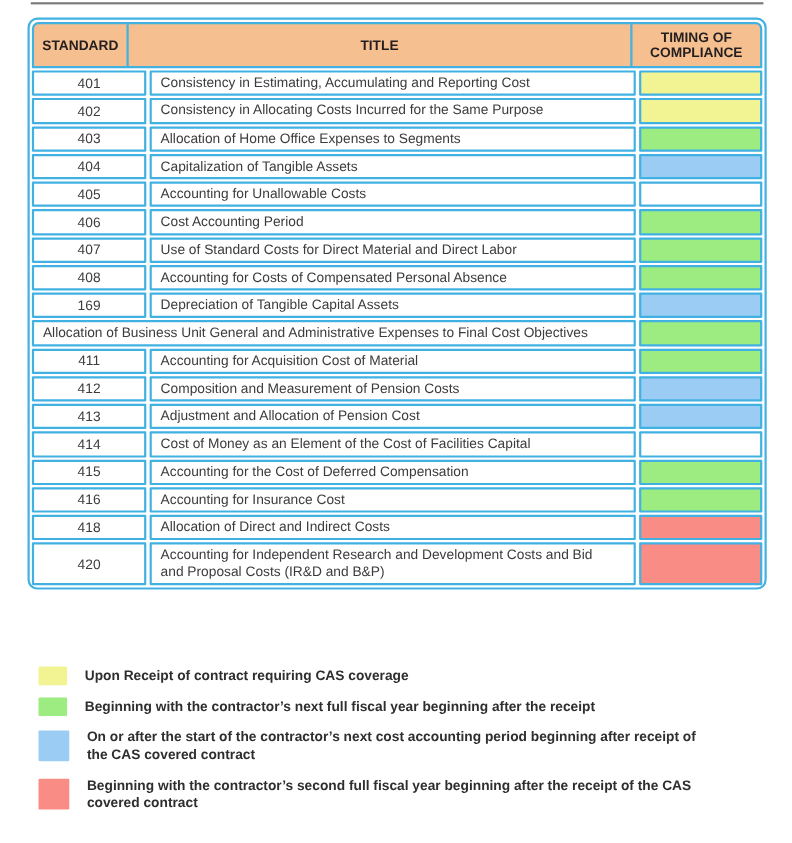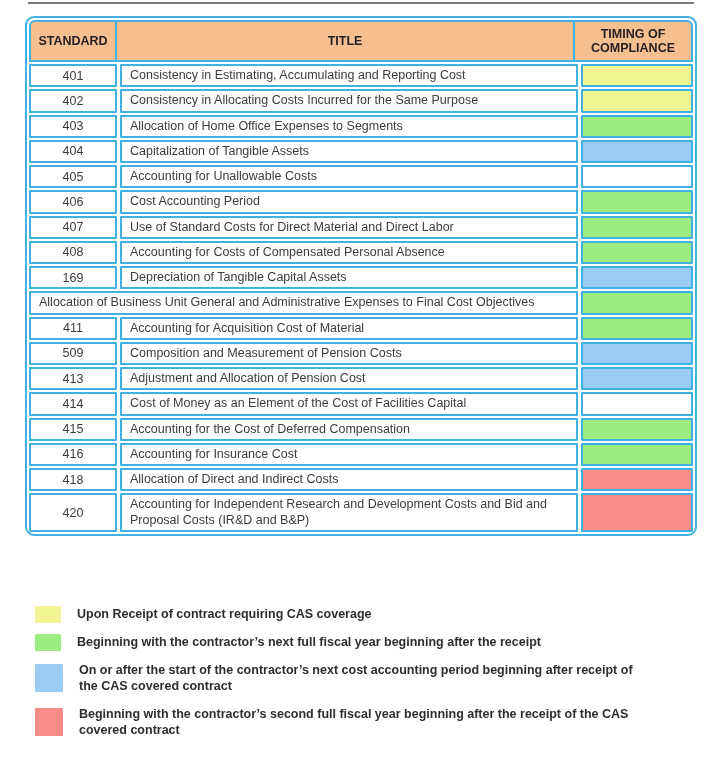--- a/index.html
+++ b/index.html
@@ -25,21 +25,21 @@
   }
   .th{display:flex;align-items:center;justify-content:center;text-align:center;box-sizing:border-box;}
   .th-standard{width:86px;border-right:2px solid var(--bd);}
   .th-title{flex:1;border-right:2px solid var(--bd);}
   .th-timing{width:116px;padding:2px 0;}
   .trow{display:flex;column-gap:3px;min-height:23px;align-items:stretch;}
   .cell{
     box-sizing:border-box;border:2px solid var(--bd);background:#fff;
     display:flex;align-items:center;font-size:12.5px;color:#3c3c3c;border-radius:1px;
   }
-  .c-std{width:88px;justify-content:center;}
+  .c-std{width:104px;justify-content:center;}
   .c-title{flex:1;padding:2px 26px 2px 8px;line-height:1.22;}
   .c-timing{width:112px;}
   
   .legend{
     position:absolute;left:35px;top:606px;width:650px;
     display:flex;flex-direction:column;row-gap:11px;
   }
   .legend-item{display:flex;align-items:center;}
   .swatch{width:26px;height:17px;border-radius:1px;flex:0 0 auto;margin-right:16px;margin-top:0;}
   .swatch-lg{width:28px;height:28px;}
@@ -107,21 +107,21 @@
     <div class="trow">
       <div class="cell c-title">Allocation of Business Unit General and Administrative Expenses to Final Cost Objectives</div>
       <div class="cell c-timing" style="background: rgb(157, 236, 130);"></div>
     </div>
     <div class="trow">
       <div class="cell c-std">411</div>
       <div class="cell c-title">Accounting for Acquisition Cost of Material</div>
       <div class="cell c-timing" style="background: rgb(157, 236, 130);"></div>
     </div>
     <div class="trow">
-      <div class="cell c-std">509</div>
+      <div class="cell c-std">412</div>
       <div class="cell c-title">Composition and Measurement of Pension Costs</div>
       <div class="cell c-timing" style="background: rgb(155, 204, 243);"></div>
     </div>
     <div class="trow">
       <div class="cell c-std">413</div>
       <div class="cell c-title">Adjustment and Allocation of Pension Cost</div>
       <div class="cell c-timing" style="background: rgb(155, 204, 243);"></div>
     </div>
     <div class="trow">
       <div class="cell c-std">414</div>

